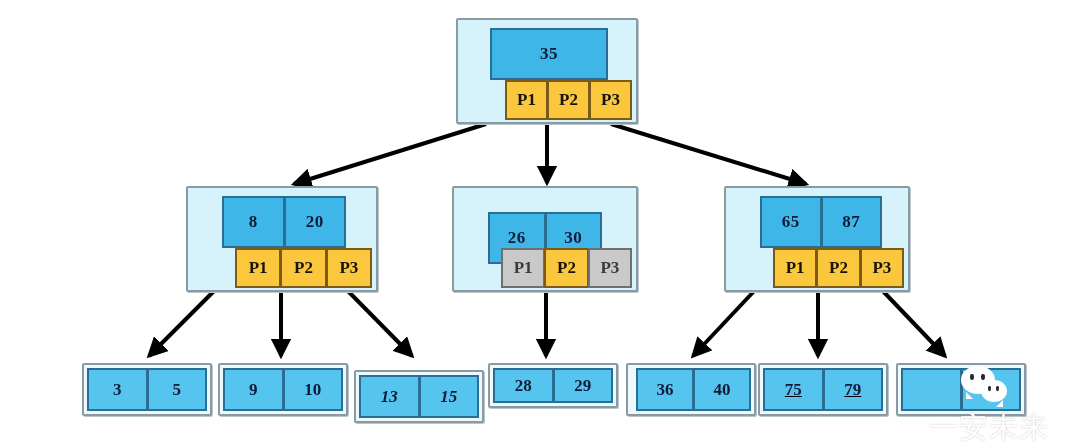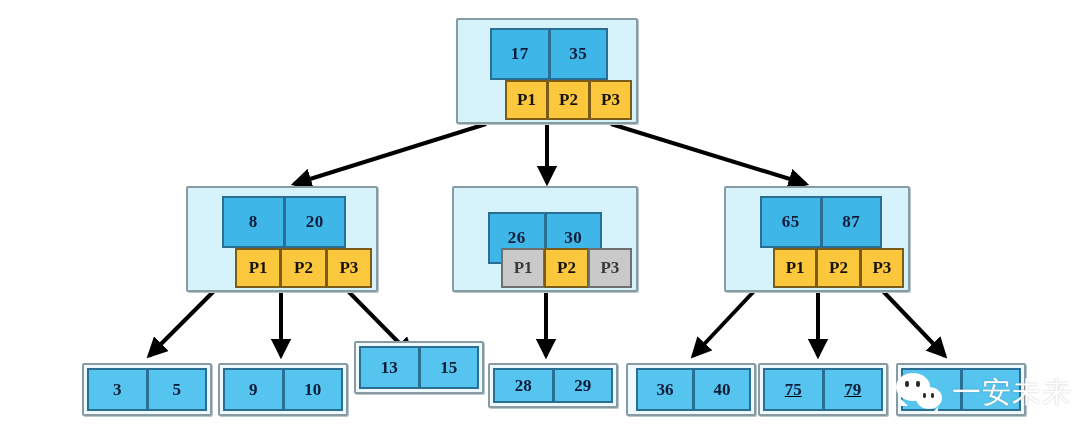--- a/index.html
+++ b/index.html
@@ -113,20 +113,21 @@
   
   #watermark {
     position: absolute;
     left: 896px;
     top: 364px;
     width: 184px;
     height: 58px;
     display: flex;
     align-items: center;
     pointer-events: none;
+    flex-direction: column;
   }
   #watermark .wm-logo {
     position: relative;
     width: 54px;
     height: 44px;
     flex: 0 0 auto;
   }
   #watermark .bubble-a,
   #watermark .bubble-b {
     position: absolute;
@@ -187,21 +188,20 @@
 
     <line x1="546" y1="288" x2="546" y2="356" stroke="#000" stroke-width="4" marker-end="url(#arrow)"></line>
 
     <line x1="757" y1="288" x2="693" y2="356" stroke="#000" stroke-width="4" marker-end="url(#arrow)"></line>
     <line x1="818" y1="288" x2="818" y2="356" stroke="#000" stroke-width="4" marker-end="url(#arrow)"></line>
     <line x1="880" y1="288" x2="945" y2="356" stroke="#000" stroke-width="4" marker-end="url(#arrow)"></line>
   </svg>
 
   <div class="inode" style="left:456px; top:18px; width:182px; height:106px;">
     <div class="inode-keys" style="left:32px; top:8px; width:118px; height:52px;">
-      <div class="key-cell">17</div>
       <div class="key-cell">35</div>
     </div>
     <div class="inode-ptrs" style="left:8px; top:60px; width:166px; height:40px;">
       <div class="ptr-cell">P1</div>
       <div class="ptr-cell">P2</div>
       <div class="ptr-cell">P3</div>
     </div>
   </div>
 
   <div class="inode" style="left:186px; top:186px; width:192px; height:106px;">
@@ -243,21 +243,21 @@
   <div class="leaf" style="left:82px; top:363px; width:130px; height:53px;">
     <div class="leaf-cell">3</div>
     <div class="leaf-cell">5</div>
   </div>
 
   <div class="leaf" style="left:218px; top:363px; width:130px; height:53px;">
     <div class="leaf-cell">9</div>
     <div class="leaf-cell">10</div>
   </div>
 
-  <div class="leaf" style="left:354px; top:341px; width:130px; height:53px;">
+  <div class="leaf" style="left:354px; top:370px; width:130px; height:53px;font-style:italic;">
     <div class="leaf-cell">13</div>
     <div class="leaf-cell">15</div>
   </div>
 
   <div class="leaf" style="left:488px; top:363px; width:130px; height:45px;">
     <div class="leaf-cell">28</div>
     <div class="leaf-cell">29</div>
   </div>
 
   <div class="leaf" style="left:626px; top:363px; width:130px; height:53px;padding-left:8px;">

